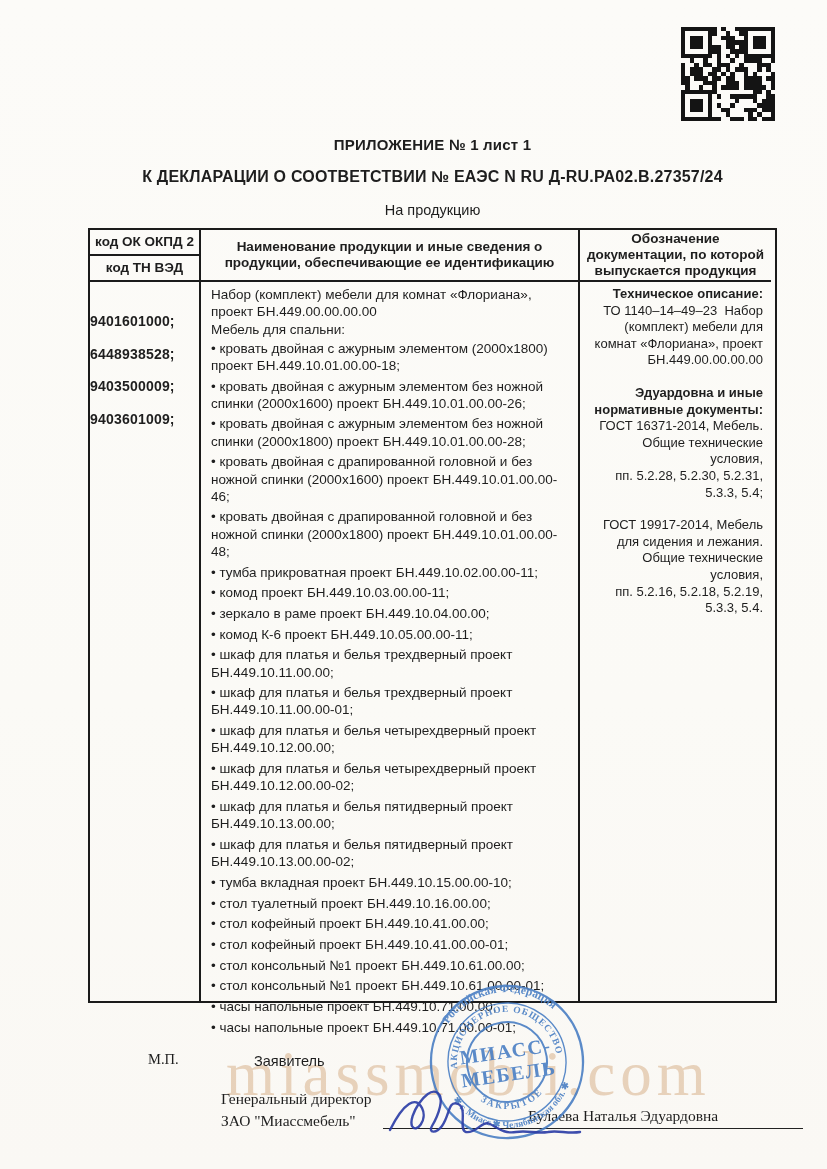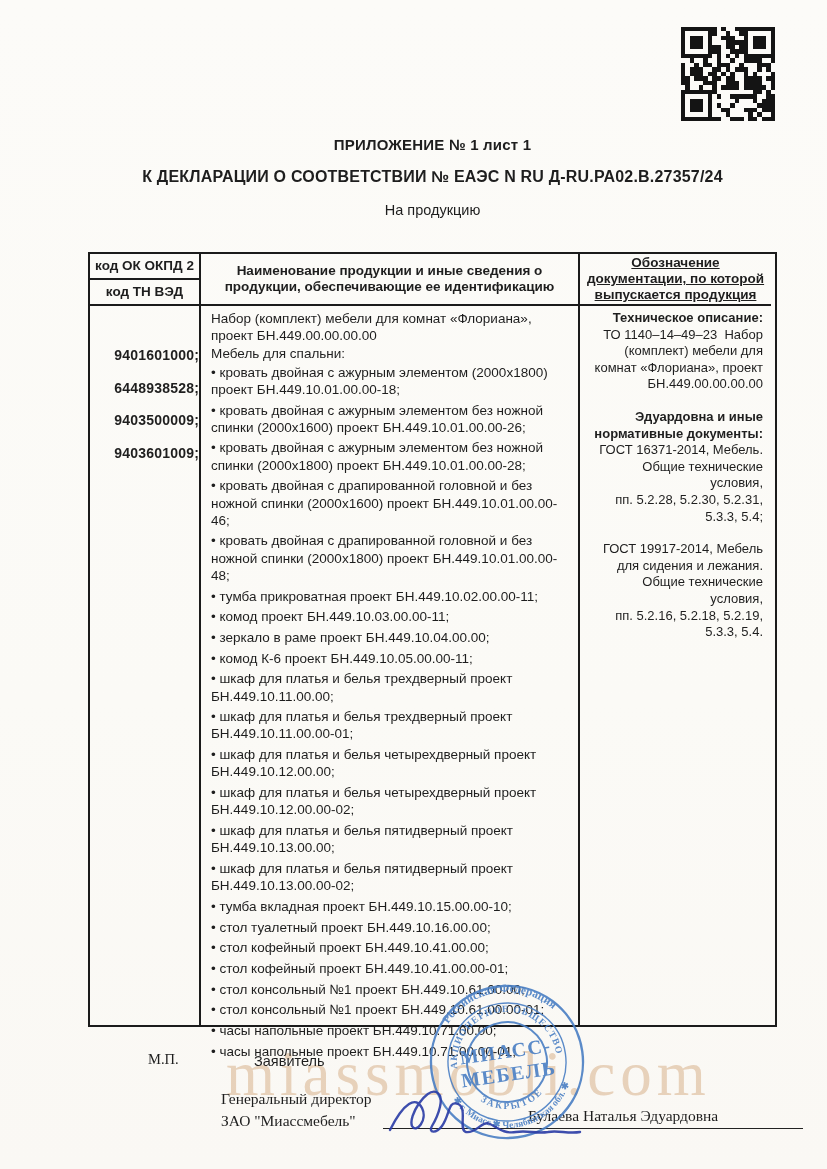--- a/index.html
+++ b/index.html
@@ -17,33 +17,33 @@
   .qr{position:absolute;left:681px;top:27px;width:94px;height:94px;}
   
   .titles{position:absolute;left:88px;top:136px;width:689px;text-align:center;}
   .t1{font-weight:bold;font-size:15px;letter-spacing:.2px;}
   .t2{font-weight:bold;font-size:16px;margin-top:15px;letter-spacing:.2px;}
   .t3{font-size:14.5px;margin-top:16px;}
   
   .tbl{
     position:absolute;left:88px;top:228px;width:689px;height:775px;
     display:grid;grid-template-columns:111px 379px 191px;grid-template-rows:52px 719px;
-    border:2px solid #1b1b1b;box-sizing:border-box;margin-top:24px;
+    border:2px solid #1b1b1b;box-sizing:border-box;
   }
   .cell{border-right:2px solid #1b1b1b;box-sizing:border-box;}
   .cell:nth-child(3n){border-right:none;}
   .hdr{border-bottom:2px solid #1b1b1b;font-weight:bold;font-size:13.5px;
        display:flex;align-items:center;justify-content:center;text-align:center;line-height:16px;}
   .hdr-split{display:flex;flex-direction:column;align-items:stretch;padding:0;}
   .hdr-split .sub{flex:1;display:flex;align-items:center;justify-content:center;}
   .hdr-split .sub:first-child{border-bottom:2px solid #1b1b1b;}
   .hdr2{padding:0 14px;}
-  .hdr3{padding:0 6px;text-decoration:underline;}
-  
-  .codes{padding-top:41px;text-align:right;}
+  .hdr3{padding:0 6px;}
+  
+  .codes{padding-top:31px;text-align:left;}
   .code{font-weight:bold;font-size:14px;margin-bottom:16.5px;letter-spacing:.2px;}
   
   .prod{padding:4px 9px 0 10px;font-size:13.5px;line-height:17.2px;}
   .prod p{margin:0 0 3.5px 0;}
   .prod .lead{font-weight:normal;margin-bottom:1px;}
   
   .docs{padding:4px 8px 0 10px;font-size:13px;line-height:16.6px;text-align:right;}
   .docs p{margin:0;}
   .docs .b{font-weight:bold;}
   .docs .gap{height:16px;}

